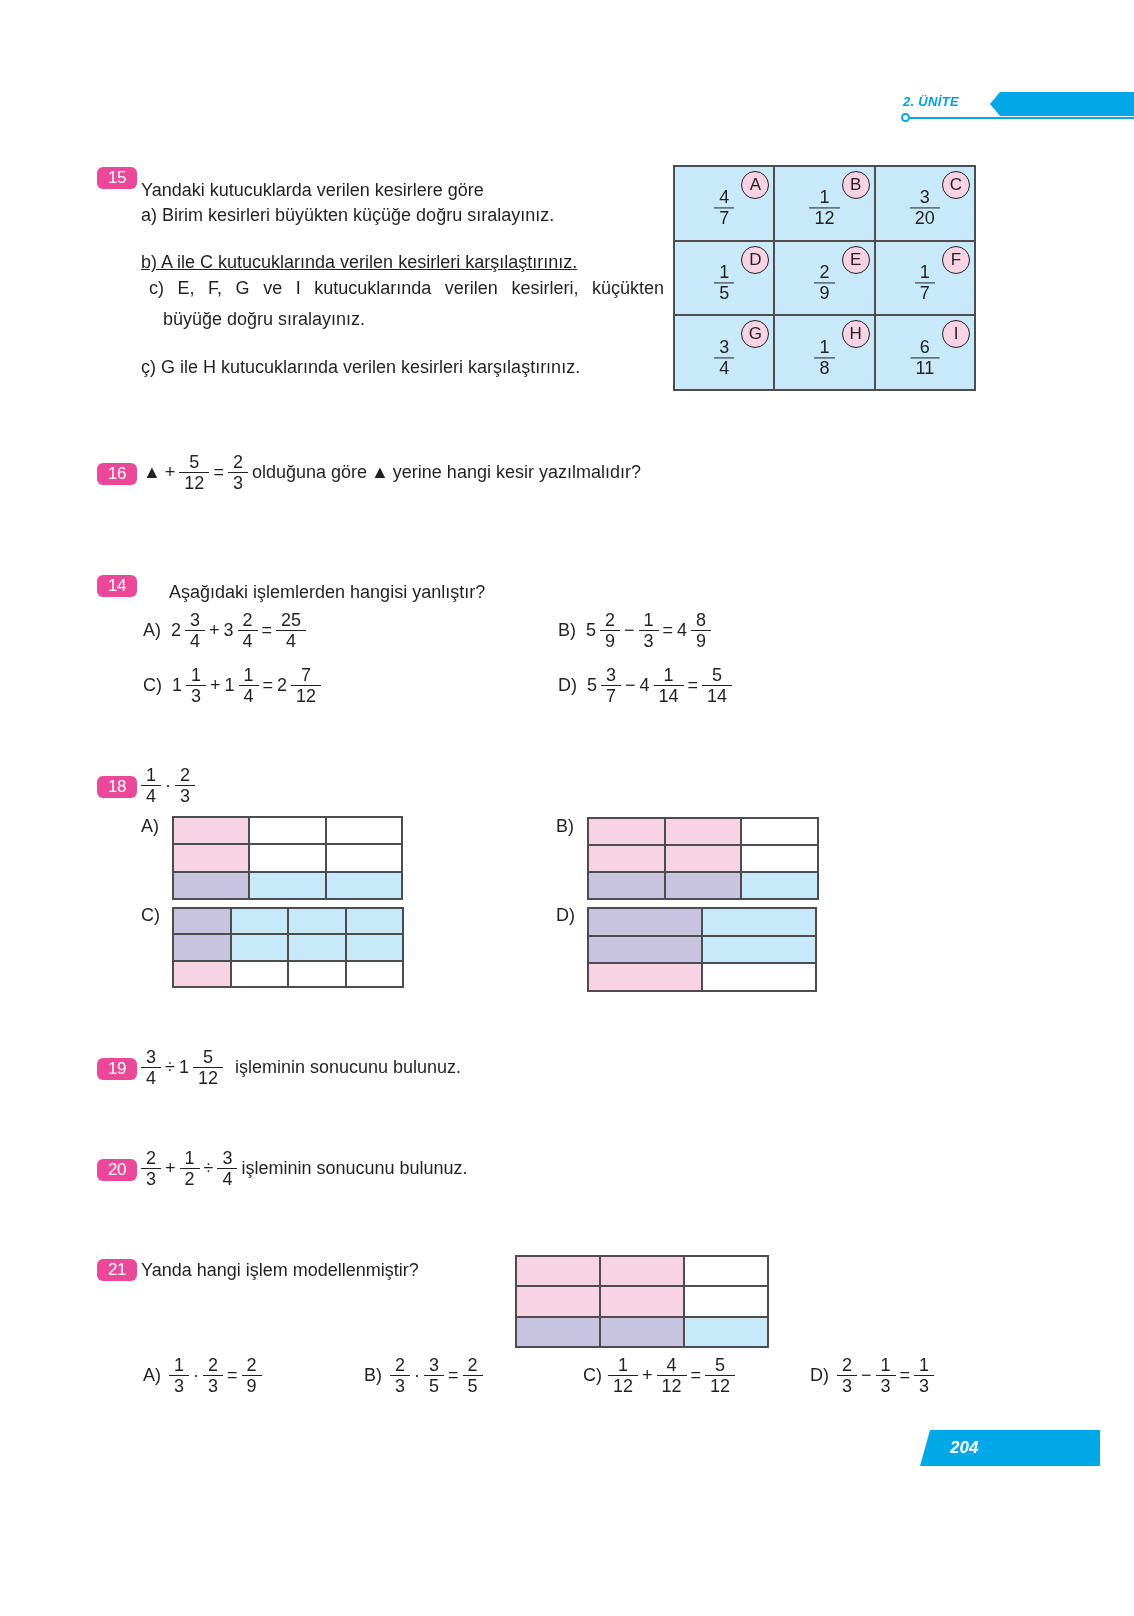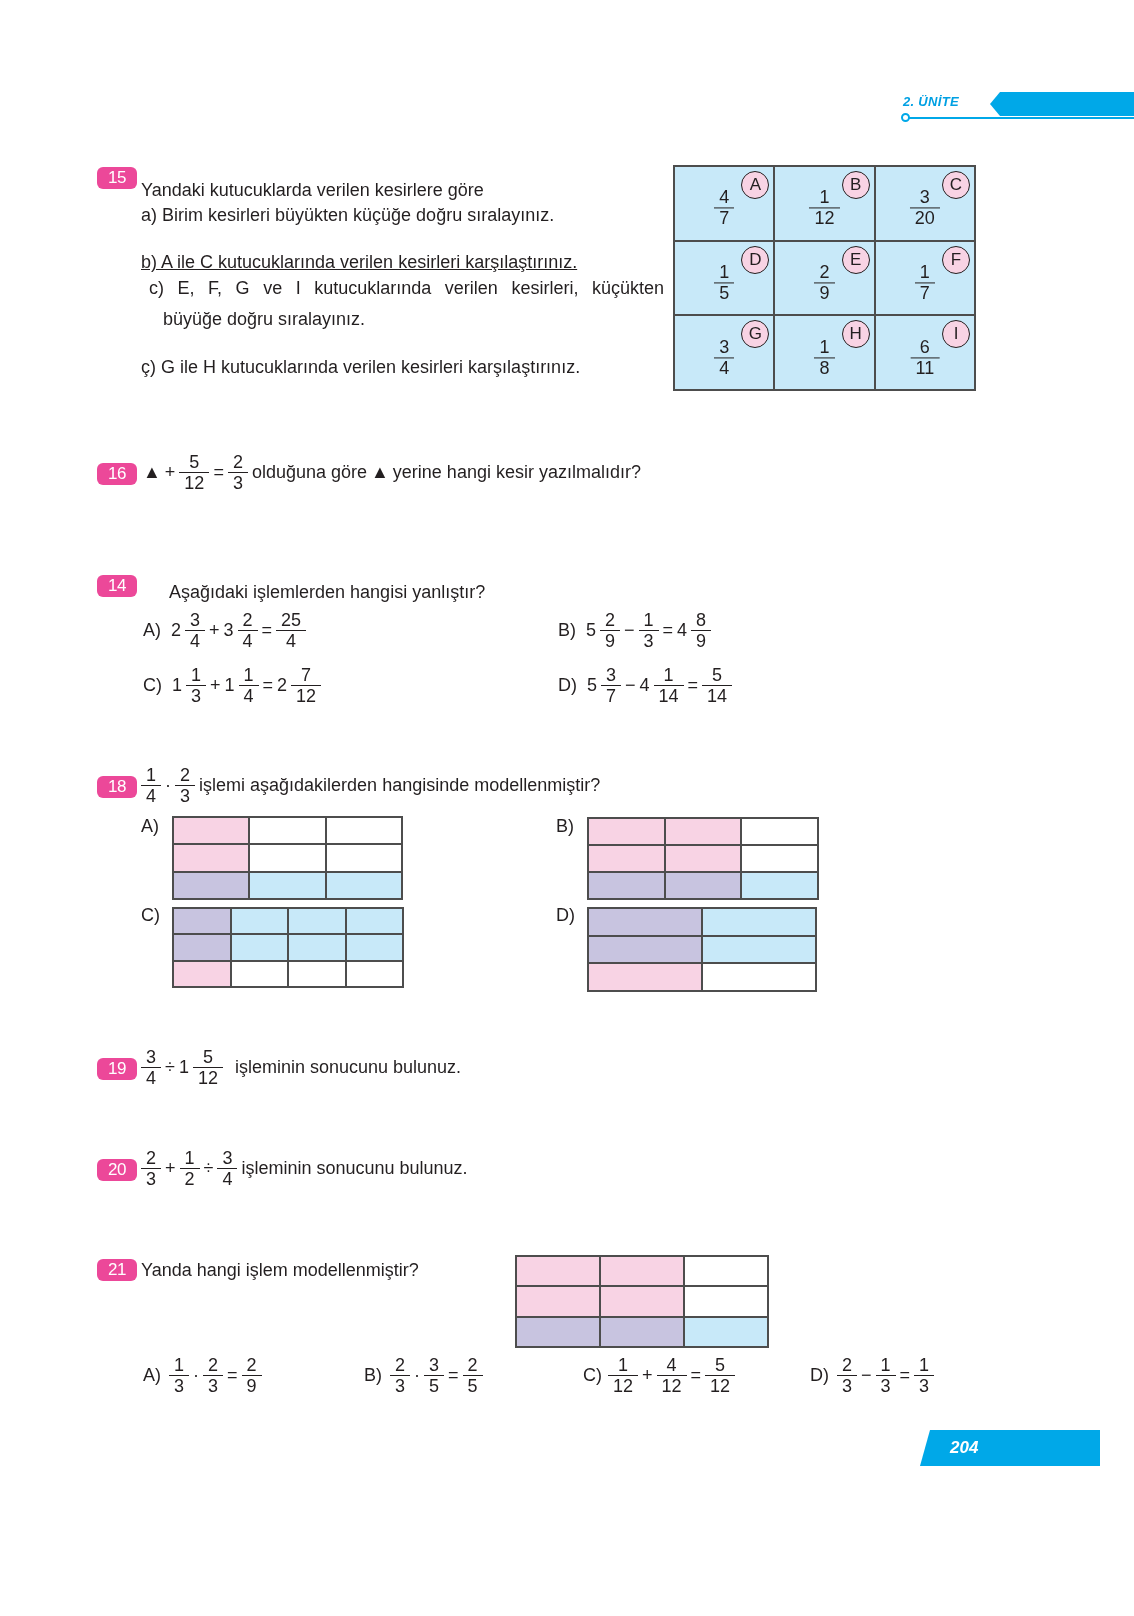--- a/index.html
+++ b/index.html
@@ -232,21 +232,20 @@
 <div class="math" style="left:139px;top:765px;">
   <span class="frac">
       <span class="num">1</span>
       <span class="den">4</span>
     </span>
   <span>·</span>
   <span class="frac">
       <span class="num">2</span>
       <span class="den">3</span>
     </span>
-  <span>işlemi aşağıdakilerden hangisinde modellenmiştir?</span>
 </div>
 
 <div class="optlabel" style="left:141px;top:816px;">A)</div>
 <div class="mgrid" style="left:172px;top:816px;width:231px;height:84px;grid-template-columns:repeat(3,1fr);grid-template-rows:repeat(3,1fr);">
   <div class="c pink"></div>
     <div class="c"></div>
     <div class="c"></div>
   <div class="c pink"></div>
     <div class="c"></div>
     <div class="c"></div>

